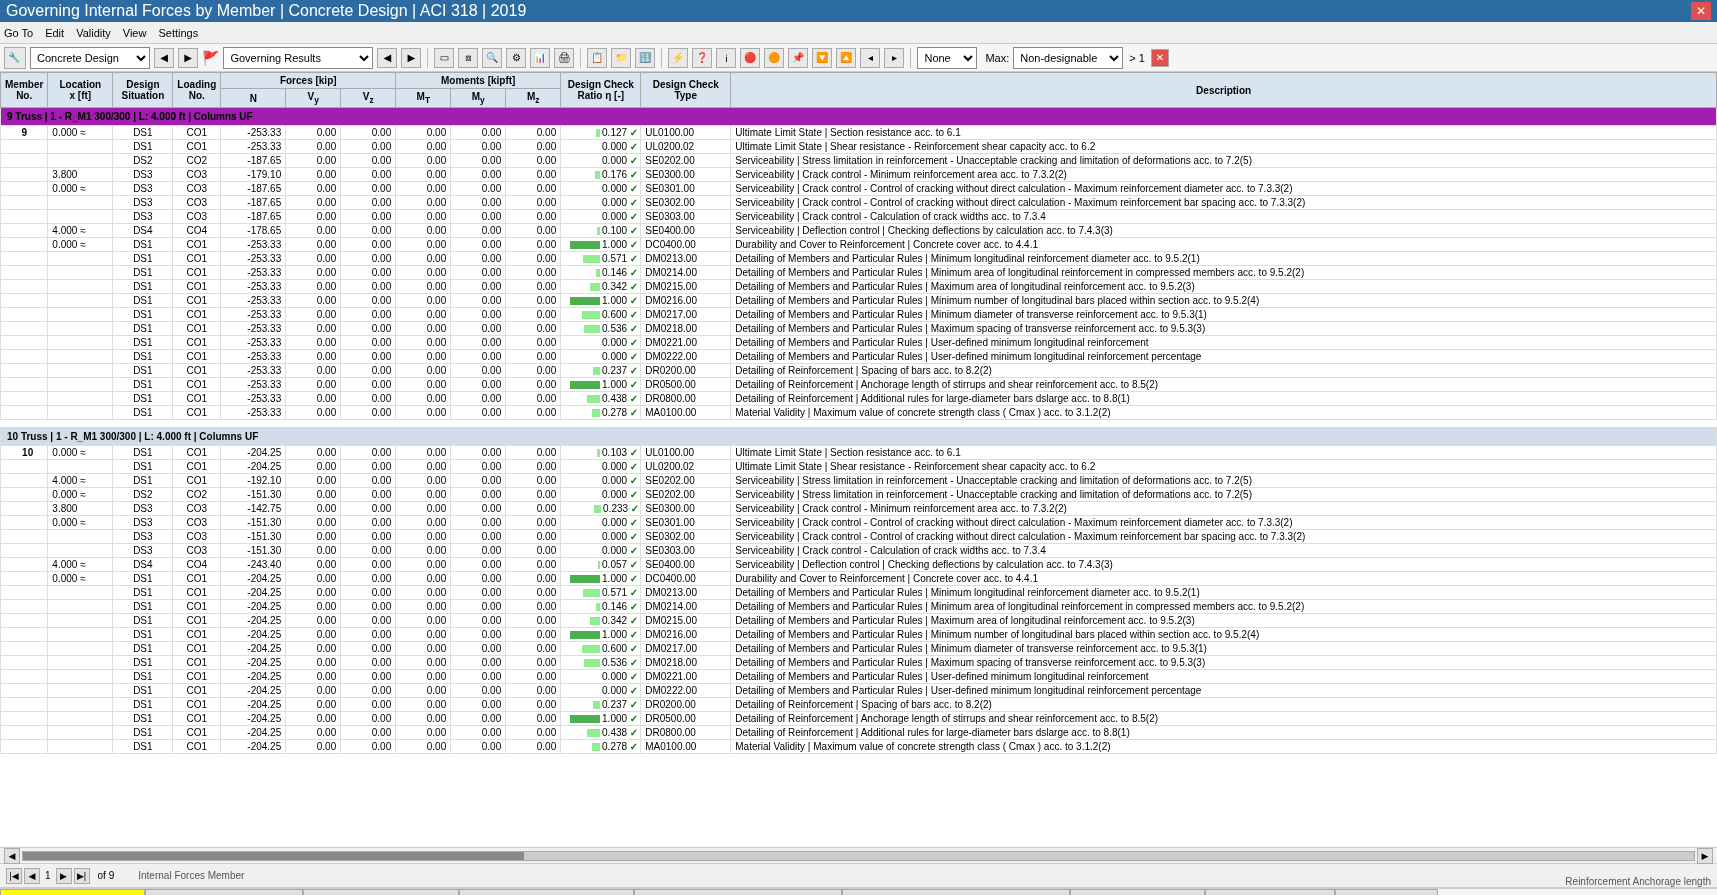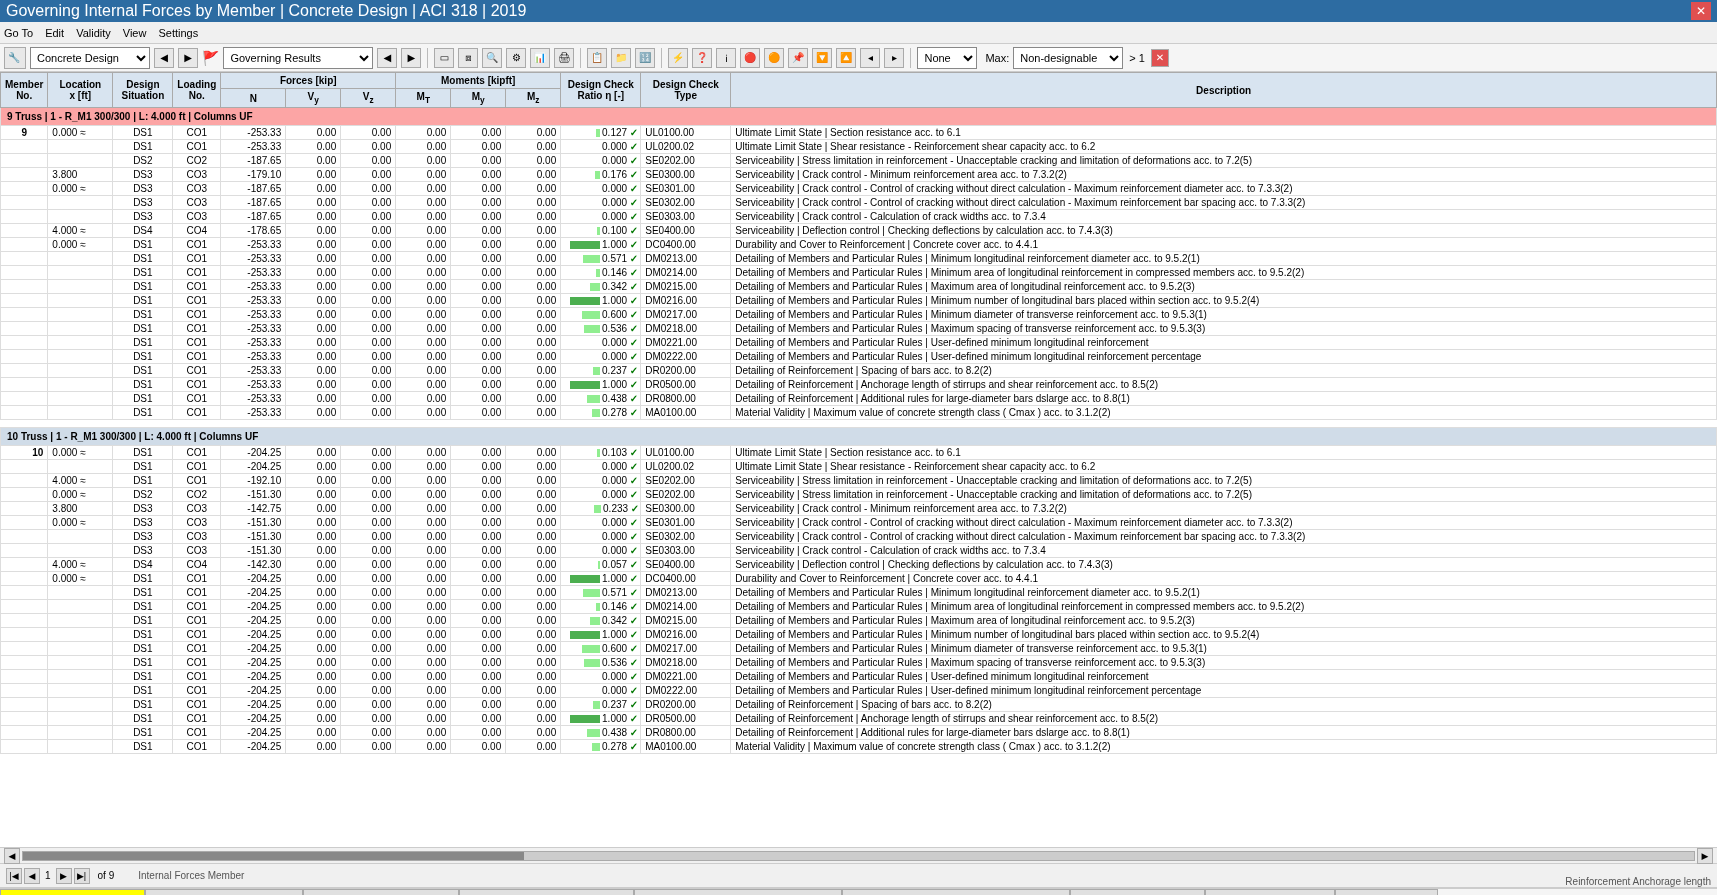--- a/index.html
+++ b/index.html
@@ -140,21 +140,21 @@
           <th style="width:65px;">N</th>
           <th style="width:55px;">V<sub>y</sub></th>
           <th style="width:55px;">V<sub>z</sub></th>
           <th style="width:55px;">M<sub>T</sub></th>
           <th style="width:55px;">M<sub>y</sub></th>
           <th style="width:55px;">M<sub>z</sub></th>
         </tr>
       </thead>
       <tbody id="table-body">
       <tr class="group-header">
-            <td colspan="13" style="background: #fca5a5; font-weight: bold; padding: 3px 6px;">9    Truss | 1 - R_M1 300/300 | L: 4.000 ft | Columns UF</td>
+            <td colspan="13" style="background: #a21caf; font-weight: bold; padding: 3px 6px;">9    Truss | 1 - R_M1 300/300 | L: 4.000 ft | Columns UF</td>
           </tr>
           <tr>
             <td style="text-align: center; font-weight: bold;">9</td>
             <td style="text-align: left;">0.000 ≈</td>
             <td style="text-align: center;">DS1</td>
             <td style="text-align: center;">CO1</td>
             <td style="text-align: right;">-253.33</td>
             <td style="text-align: right;">0.00</td>
             <td style="text-align: right;">0.00</td>
             <td style="text-align: right;">0.00</td>
@@ -462,21 +462,21 @@
             <td style="text-align: right;">0.00</td>
             <td style="text-align: right; padding-right: 2px;"><span style="display:inline-block;width:8.34px;height:8px;background:#90ee90;vertical-align:middle;margin-right:2px;"></span>0.278 <span style="color:#007700;font-weight:bold;">✓</span></td>
             <td>MA0100.00</td>
             <td>Material Validity | Maximum value of concrete strength class ( Cmax ) acc. to 3.1.2(2)</td>
           </tr>
           <tr style="height: 8px;"></tr>
           <tr class="group-header">
             <td colspan="13" style="background: rgb(208, 220, 232); font-weight: bold; padding: 3px 6px;">10    Truss | 1 - R_M1 300/300 | L: 4.000 ft | Columns UF</td>
           </tr>
           <tr>
-            <td style="text-align: right; font-weight: bold; padding-left: 11px;">10</td>
+            <td style="text-align: center; font-weight: bold; padding-left: 11px;">10</td>
             <td style="text-align: left;">0.000 ≈</td>
             <td style="text-align: center;">DS1</td>
             <td style="text-align: center;">CO1</td>
             <td style="text-align: right;">-204.25</td>
             <td style="text-align: right;">0.00</td>
             <td style="text-align: right;">0.00</td>
             <td style="text-align: right;">0.00</td>
             <td style="text-align: right;">0.00</td>
             <td style="text-align: right;">0.00</td>
             <td style="text-align: right; padding-right: 2px;"><span style="display:inline-block;width:3.09px;height:8px;background:#90ee90;vertical-align:middle;margin-right:2px;"></span>0.103 <span style="color:#007700;font-weight:bold;">✓</span></td>
@@ -586,21 +586,21 @@
             <td style="text-align: right;">0.00</td>
             <td style="text-align: right; padding-right: 2px;"><span style="display:inline-block;width:0px;height:8px;background:#90ee90;vertical-align:middle;margin-right:2px;"></span>0.000 <span style="color:#007700;font-weight:bold;">✓</span></td>
             <td>SE0303.00</td>
             <td>Serviceability | Crack control - Calculation of crack widths acc. to 7.3.4</td>
           </tr>
           <tr>
             <td style="text-align: center;"></td>
             <td style="text-align: left;">4.000 ≈</td>
             <td style="text-align: center;">DS4</td>
             <td style="text-align: center;">CO4</td>
-            <td style="text-align: right;">-142.30</td>
+            <td style="text-align: right;">-243.40</td>
             <td style="text-align: right;">0.00</td>
             <td style="text-align: right;">0.00</td>
             <td style="text-align: right;">0.00</td>
             <td style="text-align: right;">0.00</td>
             <td style="text-align: right;">0.00</td>
             <td style="text-align: right; padding-right: 2px;"><span style="display:inline-block;width:1.71px;height:8px;background:#90ee90;vertical-align:middle;margin-right:2px;"></span>0.057 <span style="color:#007700;font-weight:bold;">✓</span></td>
             <td>SE0400.00</td>
             <td>Serviceability | Deflection control | Checking deflections by calculation acc. to 7.4.3(3)</td>
           </tr>
           <tr>

